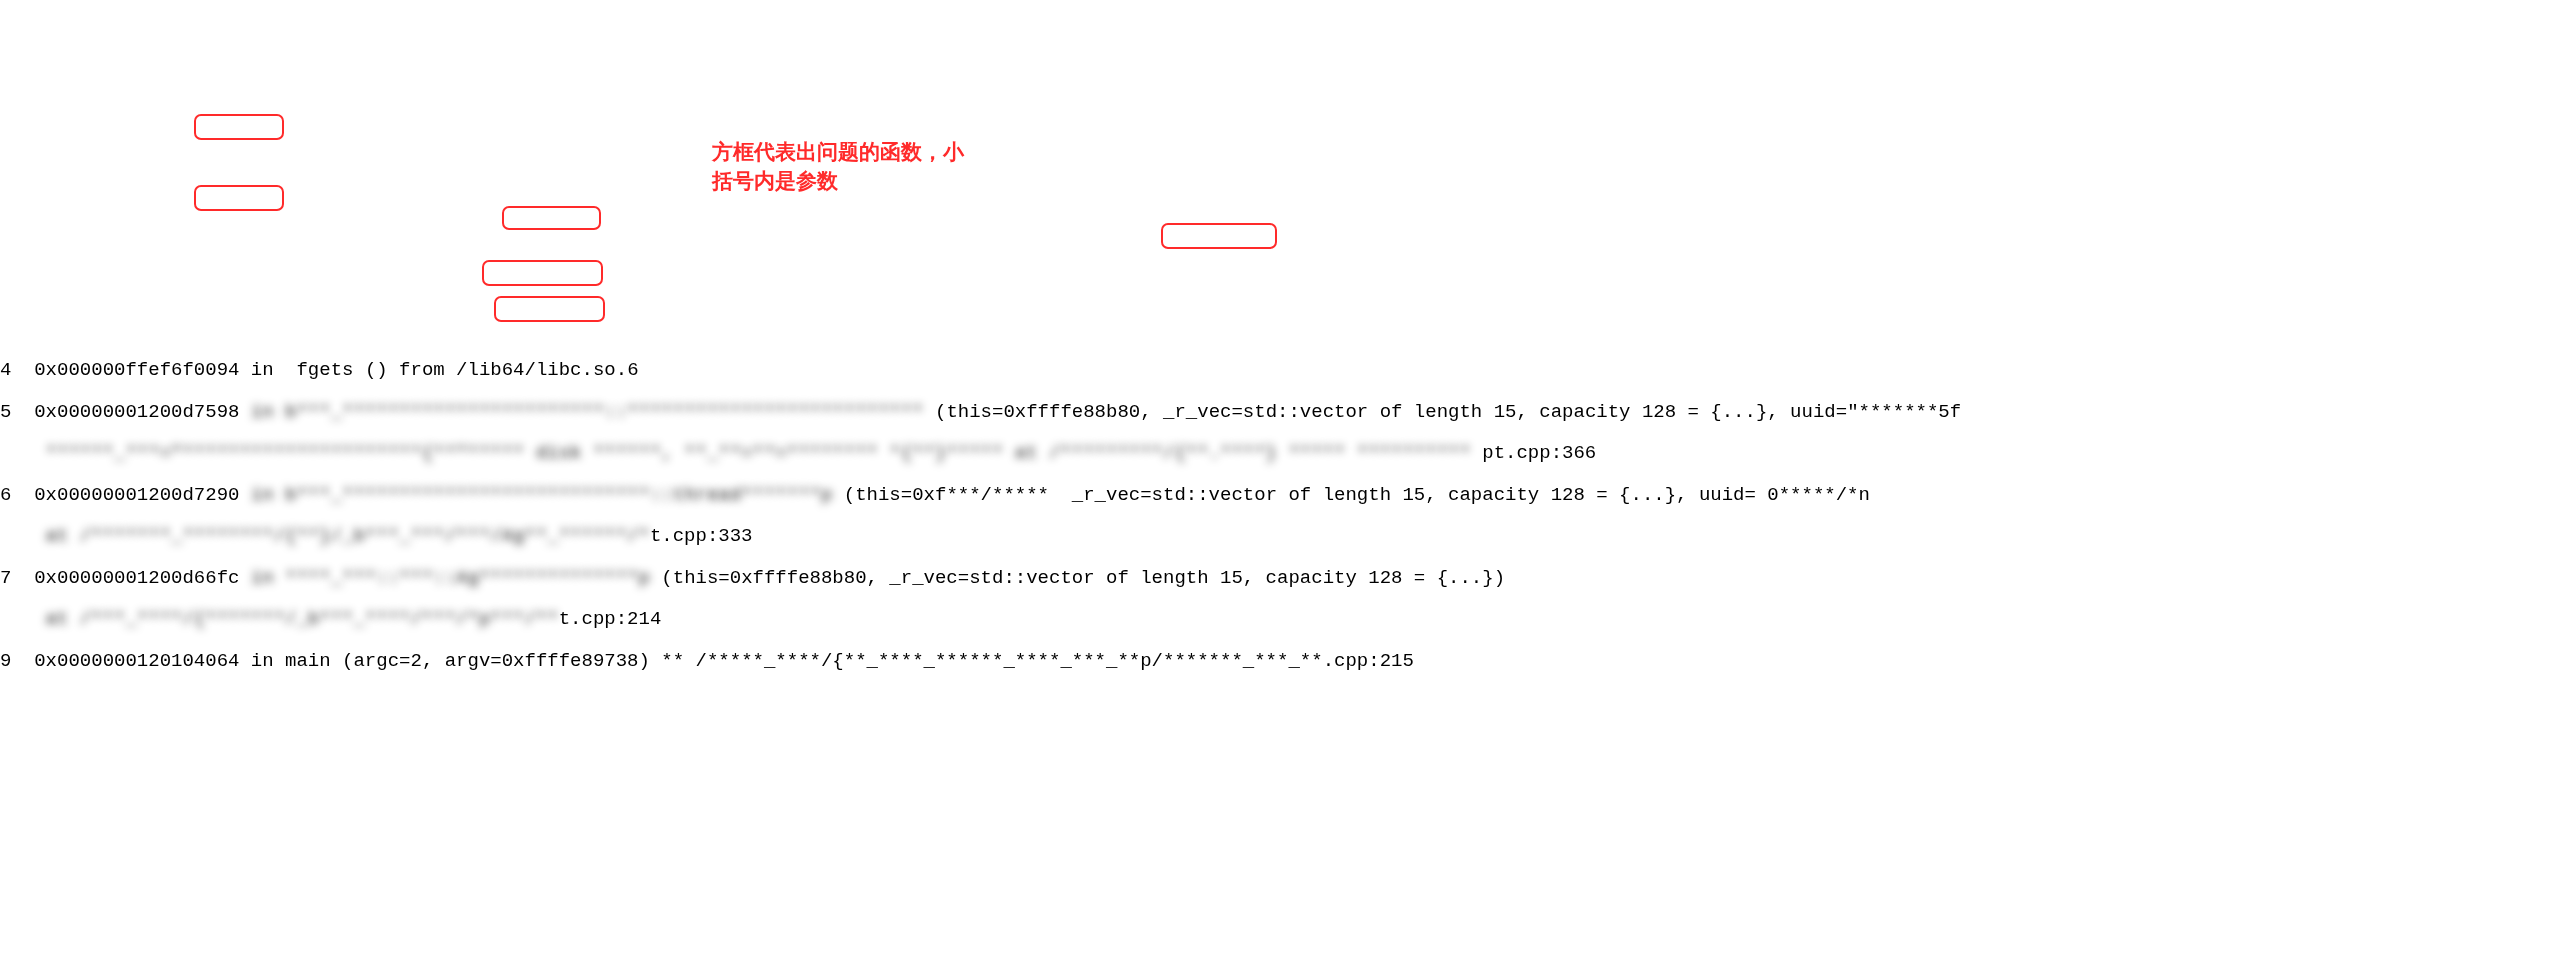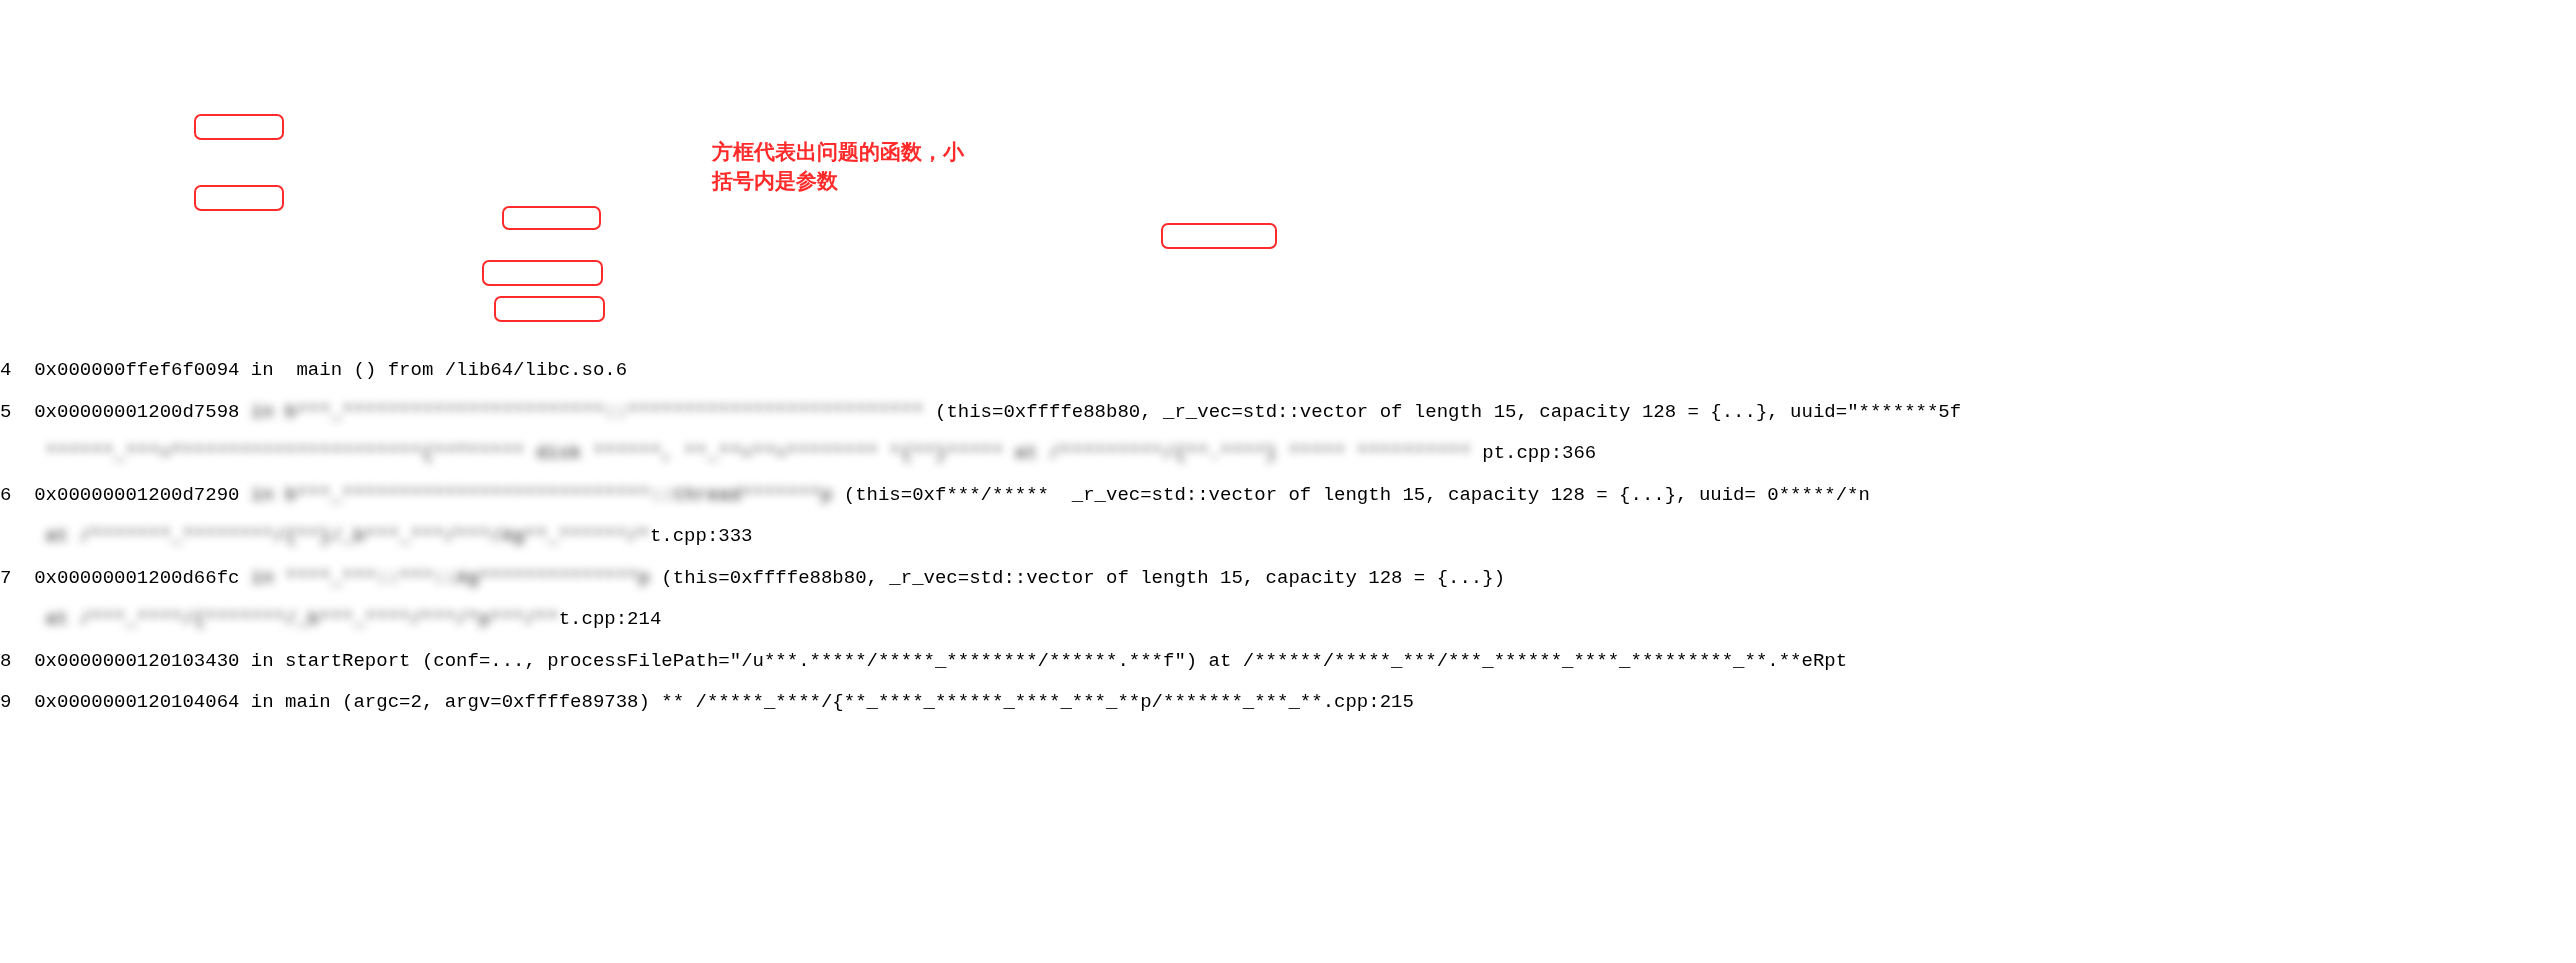--- a/index.html
+++ b/index.html
@@ -61,28 +61,27 @@
 
   
   <div class="redbox" style="left:194px;  top:19px;  width:90px; height:26px;"></div>
   <div class="redbox" style="left:194px;  top:90px; width:90px; height:26px;"></div>
   <div class="redbox" style="left:502px;  top:111px; width:99px; height:24px;"></div>
   <div class="redbox" style="left:1161px; top:128px; width:116px; height:26px;"></div>
   <div class="redbox" style="left:482px;  top:165px; width:121px; height:26px;"></div>
   <div class="redbox" style="left:494px;  top:201px; width:111px; height:26px;"></div>
 
   
-<span class="line"><span>4</span>  <span>0x000000ffef6f0094</span><span> in </span><span> main () </span><span>from /lib64/libc.so.6</span></span>
+<span class="line"><span>4</span>  <span>0x000000ffef6f0094</span><span> in </span><span> fgets () </span><span>from /lib64/libc.so.6</span></span>
 <span class="line"><span>5</span>  <span>0x00000001200d7598</span><span class="blur"> in b***_***********************::****************</span><span class="blur">**********</span> <span>(this=0xffffe88b80, _r_vec=std::vector of length 15, capacity 128 = {...}, uuid="*******5f</span></span>
 <span class="line"><span class="blur">    ******_***="*********************{**"***** disk ******, **_**=**=******** *{**}***** at /*********/{**.****} ***** ********** </span><span>pt.cpp:366</span></span>
 <span class="line"><span>6</span>  <span>0x00000001200d7290</span><span class="blur"> in b***_***************************::thread*******p</span><span> (this=0xf***/*****  _r_vec=std::vector of length 15, capacity 128 = {...}, uuid= 0*****/*n</span></span>
 <span class="line"><span class="blur">    at /*******_********/{**}/_b***_***/***/Ag**_******/*</span><span>t.cpp:333</span></span>
 <span class="line"><span>7</span>  <span>0x00000001200d66fc</span><span class="blur"> in ****_***::***::Ag**************p</span><span> (this=0xffffe88b80, _r_vec=std::vector of length 15, capacity 128 = {...})</span></span>
 <span class="line"><span class="blur">    at /***_****/{*******/_b***_****/***/*p***/**</span><span>t.cpp:214</span></span>
-<span class="line"><span>8</span>  <span>0x0000000120103430</span><span> in startReport (conf=..., processFilePath="/u***.*****/*****_********/******.***f") at /******/*****_***/***_******_****_*********_**.**eRpt</span></span>
 <span class="line"><span>9</span>  <span>0x0000000120104064</span><span> in main (argc=2, argv=0xffffe89738) ** /*****_****/{**_****_******_****_***_**p/*******_***_**.cpp:215</span></span>
 
 
 
 
 
 
 
 
 

